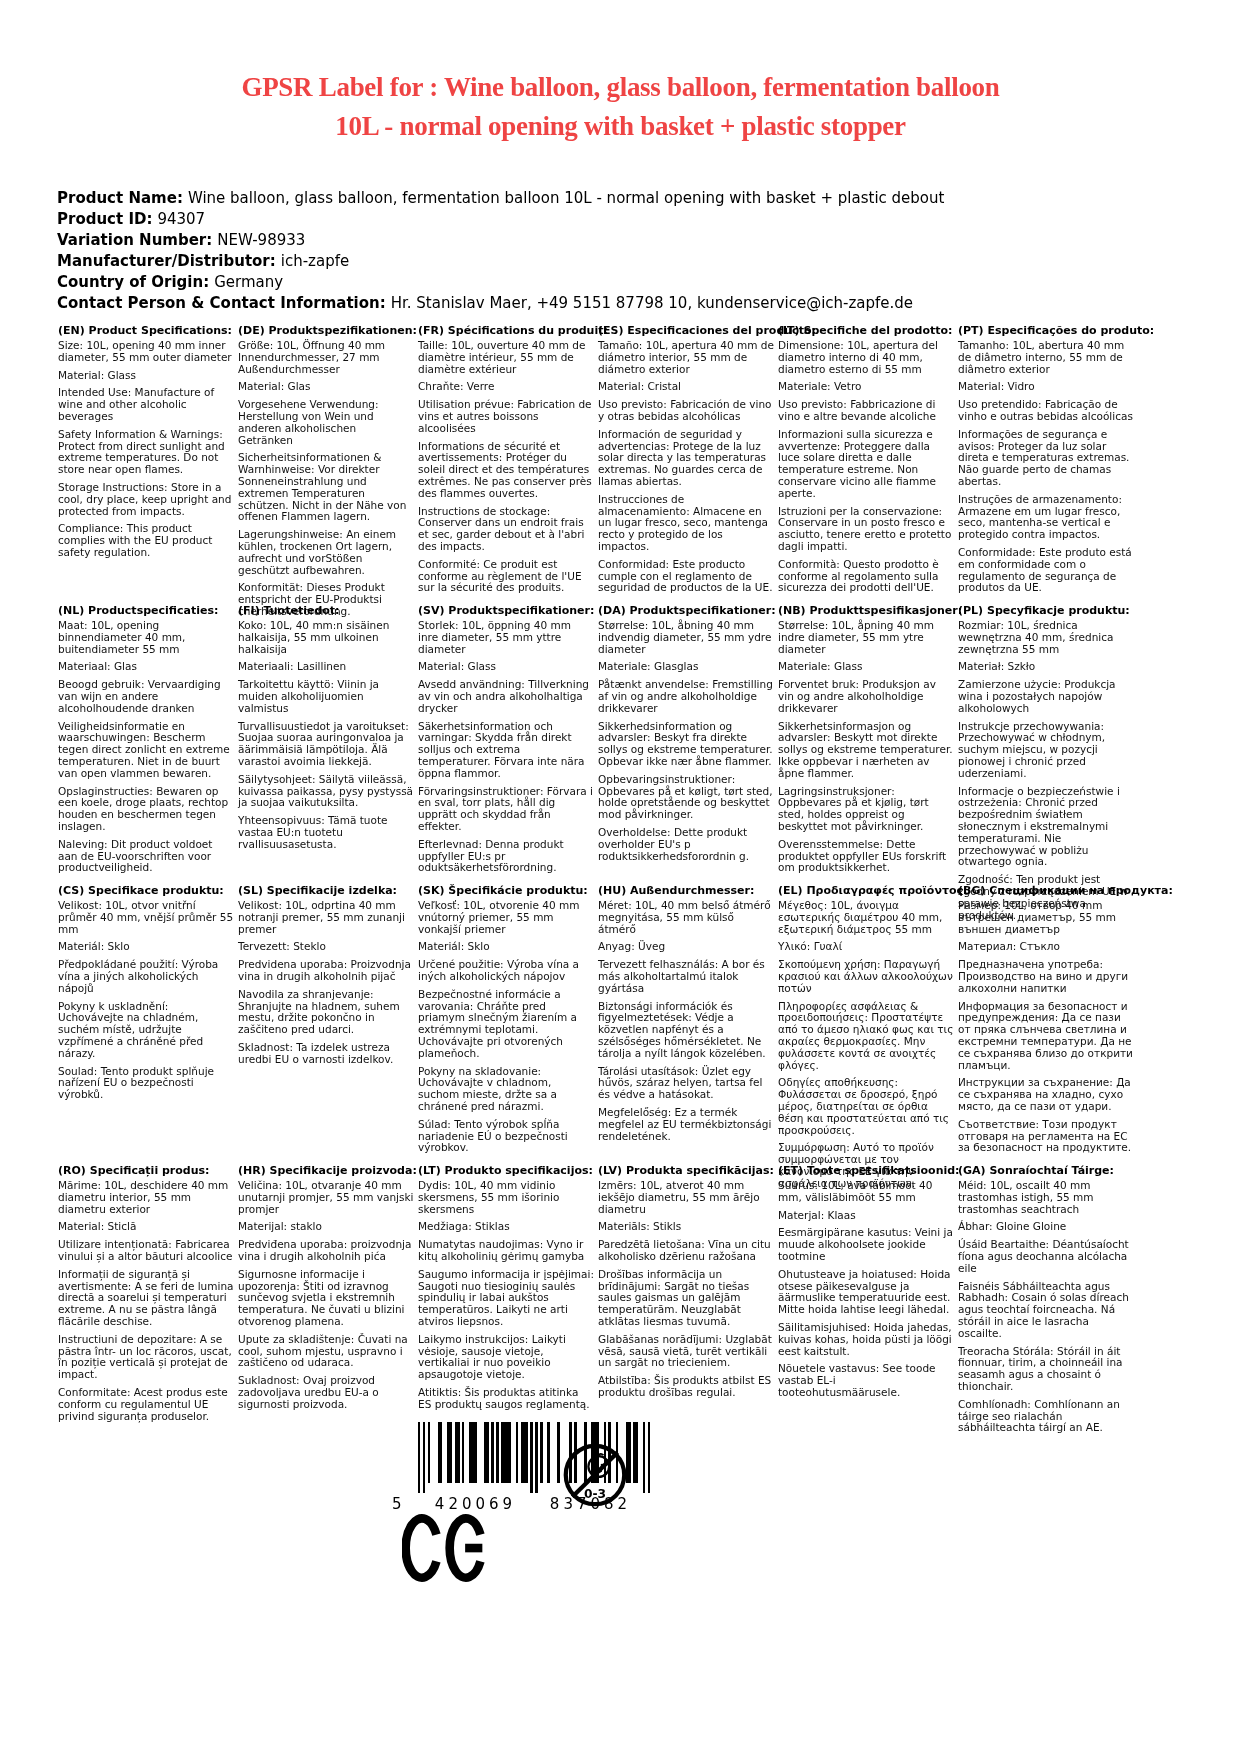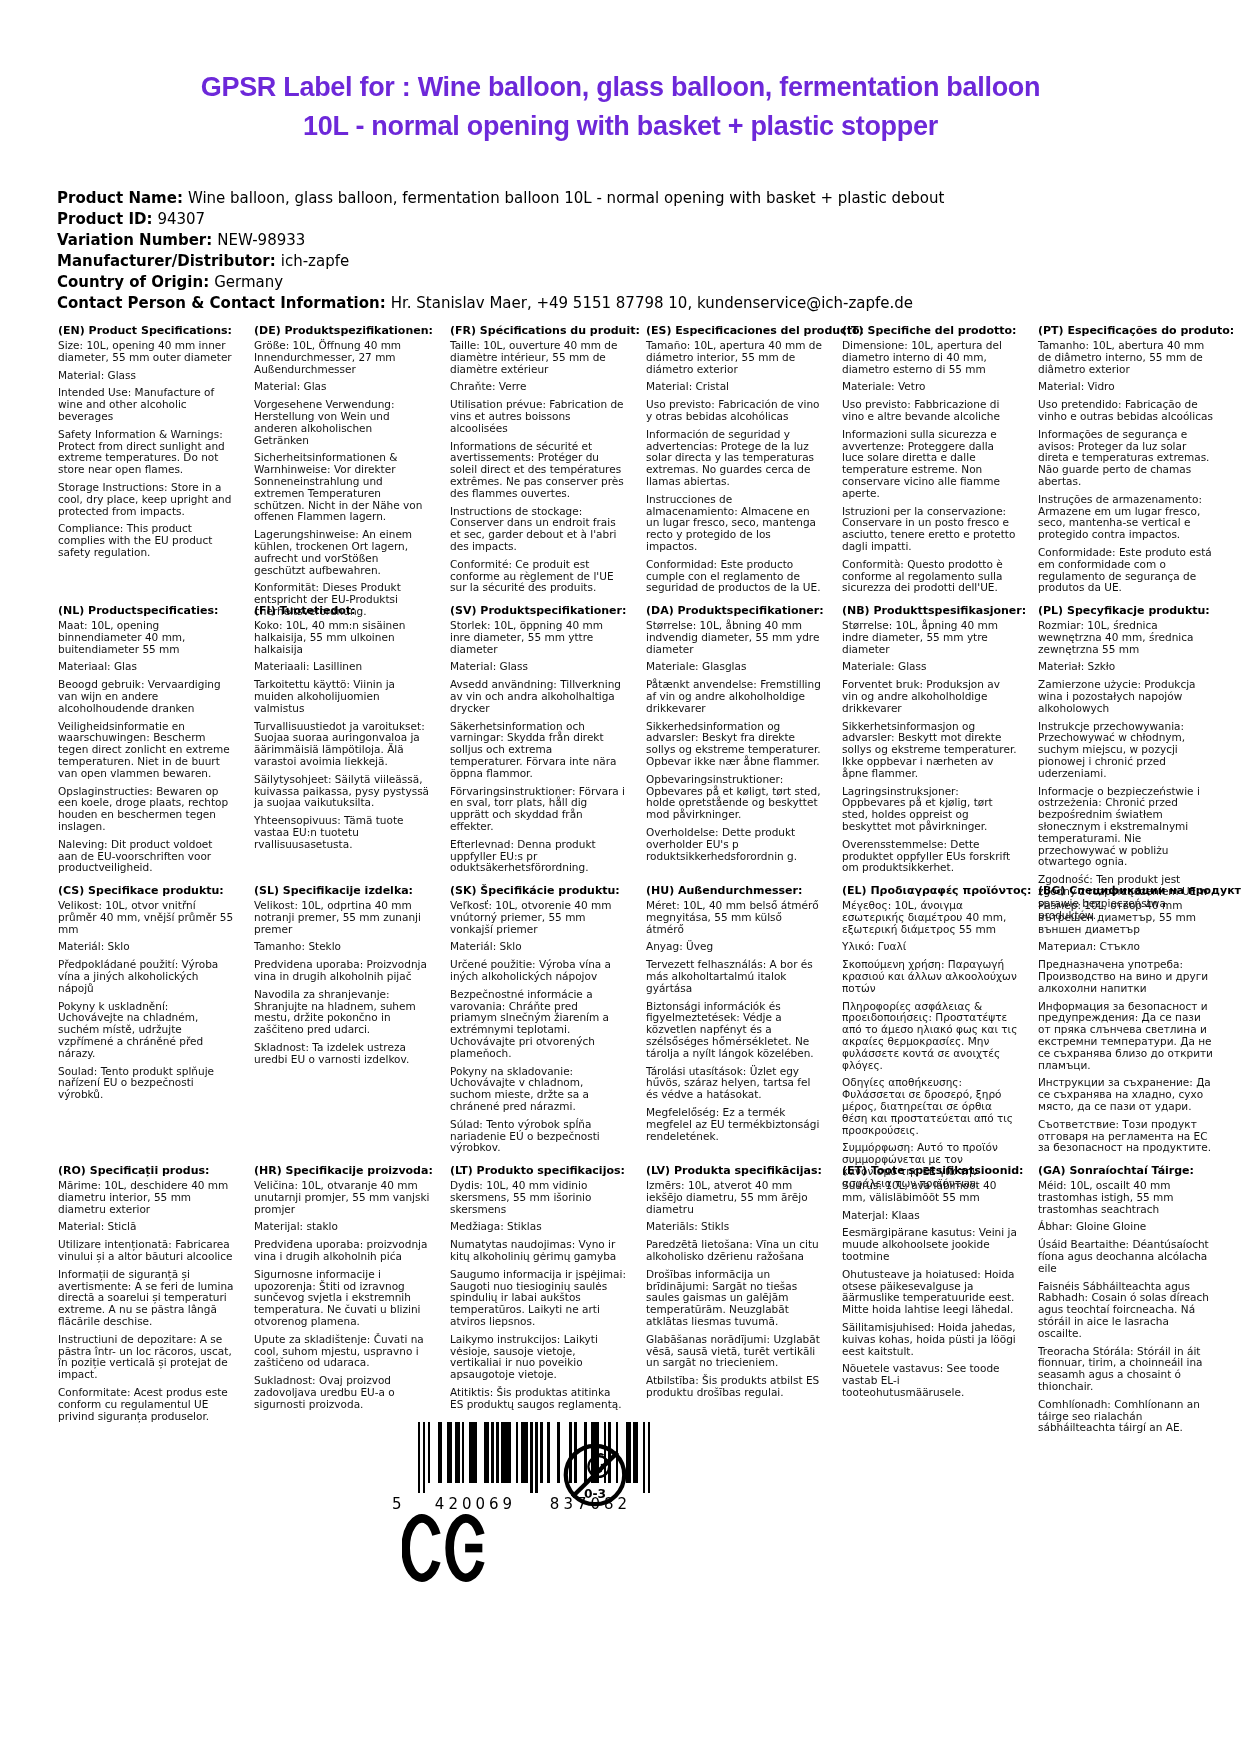--- a/index.html
+++ b/index.html
@@ -2,28 +2,28 @@
 <html><head>
 <meta charset="utf-8">
 <style>
   html,body{margin:0;padding:0;}
   body{
     width:1241px;height:1754px;background:#ffffff;color:#0b0b0b;
     font-family:"DejaVu Sans",sans-serif;position:relative;overflow:hidden;
   }
   .title{
     padding-top:50px;text-align:center;
-    font-family:Liberation Sans, sans-serif;font-weight:bold;
-    font-size:27px;line-height:39px;letter-spacing:-0.3px;color:#6d28d9;
+    font-family:Liberation Serif, serif;font-weight:bold;
+    font-size:27px;line-height:39px;letter-spacing:-0.3px;color:#ef4444;
   }
   .product-info{margin:42px 0 0 57px;font-size:15px;line-height:21px;color:#000;}
   .pi-label{font-weight:bold;}
   .pi-value{margin-left:5px;}
   .spec-grid{
-    display:grid;grid-template-columns:repeat(6,176px);column-gap:20px;
+    display:grid;grid-template-columns:repeat(6,176px);column-gap:4px;
     grid-auto-rows:280px;margin:10px 16px 0 58px;align-items:start;
   }
   .spec-block{overflow:visible;}
   .spec-block h3{
     font-size:11px;line-height:13px;margin:0 0 3px 0;
     font-weight:bold;white-space:nowrap;color:#000;
   }
   .spec-block p{font-size:10.5px;line-height:11.8px;margin:0 0 6px 0;color:#111;}
   .barcode-wrap{position:absolute;left:392px;top:1422px;width:262px;}
   #barcode-svg{display:block;margin-left:26px;}
@@ -164,21 +164,21 @@
         <h3>(CS) Specifikace produktu:</h3>
         <p>Velikost: 10L, otvor vnitřní průměr 40 mm, vnější průměr 55 mm</p>
         <p>Materiál: Sklo</p>
         <p>Předpokládané použití: Výroba vína a jiných alkoholických nápojů</p>
         <p>Pokyny k uskladnění: Uchovávejte na chladném, suchém místě, udržujte vzpřímené a chráněné před nárazy.</p>
         <p>Soulad: Tento produkt splňuje nařízení EU o bezpečnosti výrobků.</p>
       </div>
       <div class="spec-block">
         <h3>(SL) Specifikacije izdelka:</h3>
         <p>Velikost: 10L, odprtina 40 mm notranji premer, 55 mm zunanji premer</p>
-        <p>Tamanho: Steklo</p>
+        <p>Tervezett: Steklo</p>
         <p>Predvidena uporaba: Proizvodnja vina in drugih alkoholnih pijač</p>
         <p>Navodila za shranjevanje: Shranjujte na hladnem, suhem mestu, držite pokončno in zaščiteno pred udarci.</p>
         <p>Skladnost: Ta izdelek ustreza uredbi EU o varnosti izdelkov.</p>
       </div>
       <div class="spec-block">
         <h3>(SK) Špecifikácie produktu:</h3>
         <p>Veľkosť: 10L, otvorenie 40 mm vnútorný priemer, 55 mm vonkajší priemer</p>
         <p>Materiál: Sklo</p>
         <p>Určené použitie: Výroba vína a iných alkoholických nápojov</p>
         <p>Bezpečnostné informácie a varovania: Chráňte pred priamym slnečným žiarením a extrémnymi teplotami. Uchovávajte pri otvorených plameňoch.</p>

